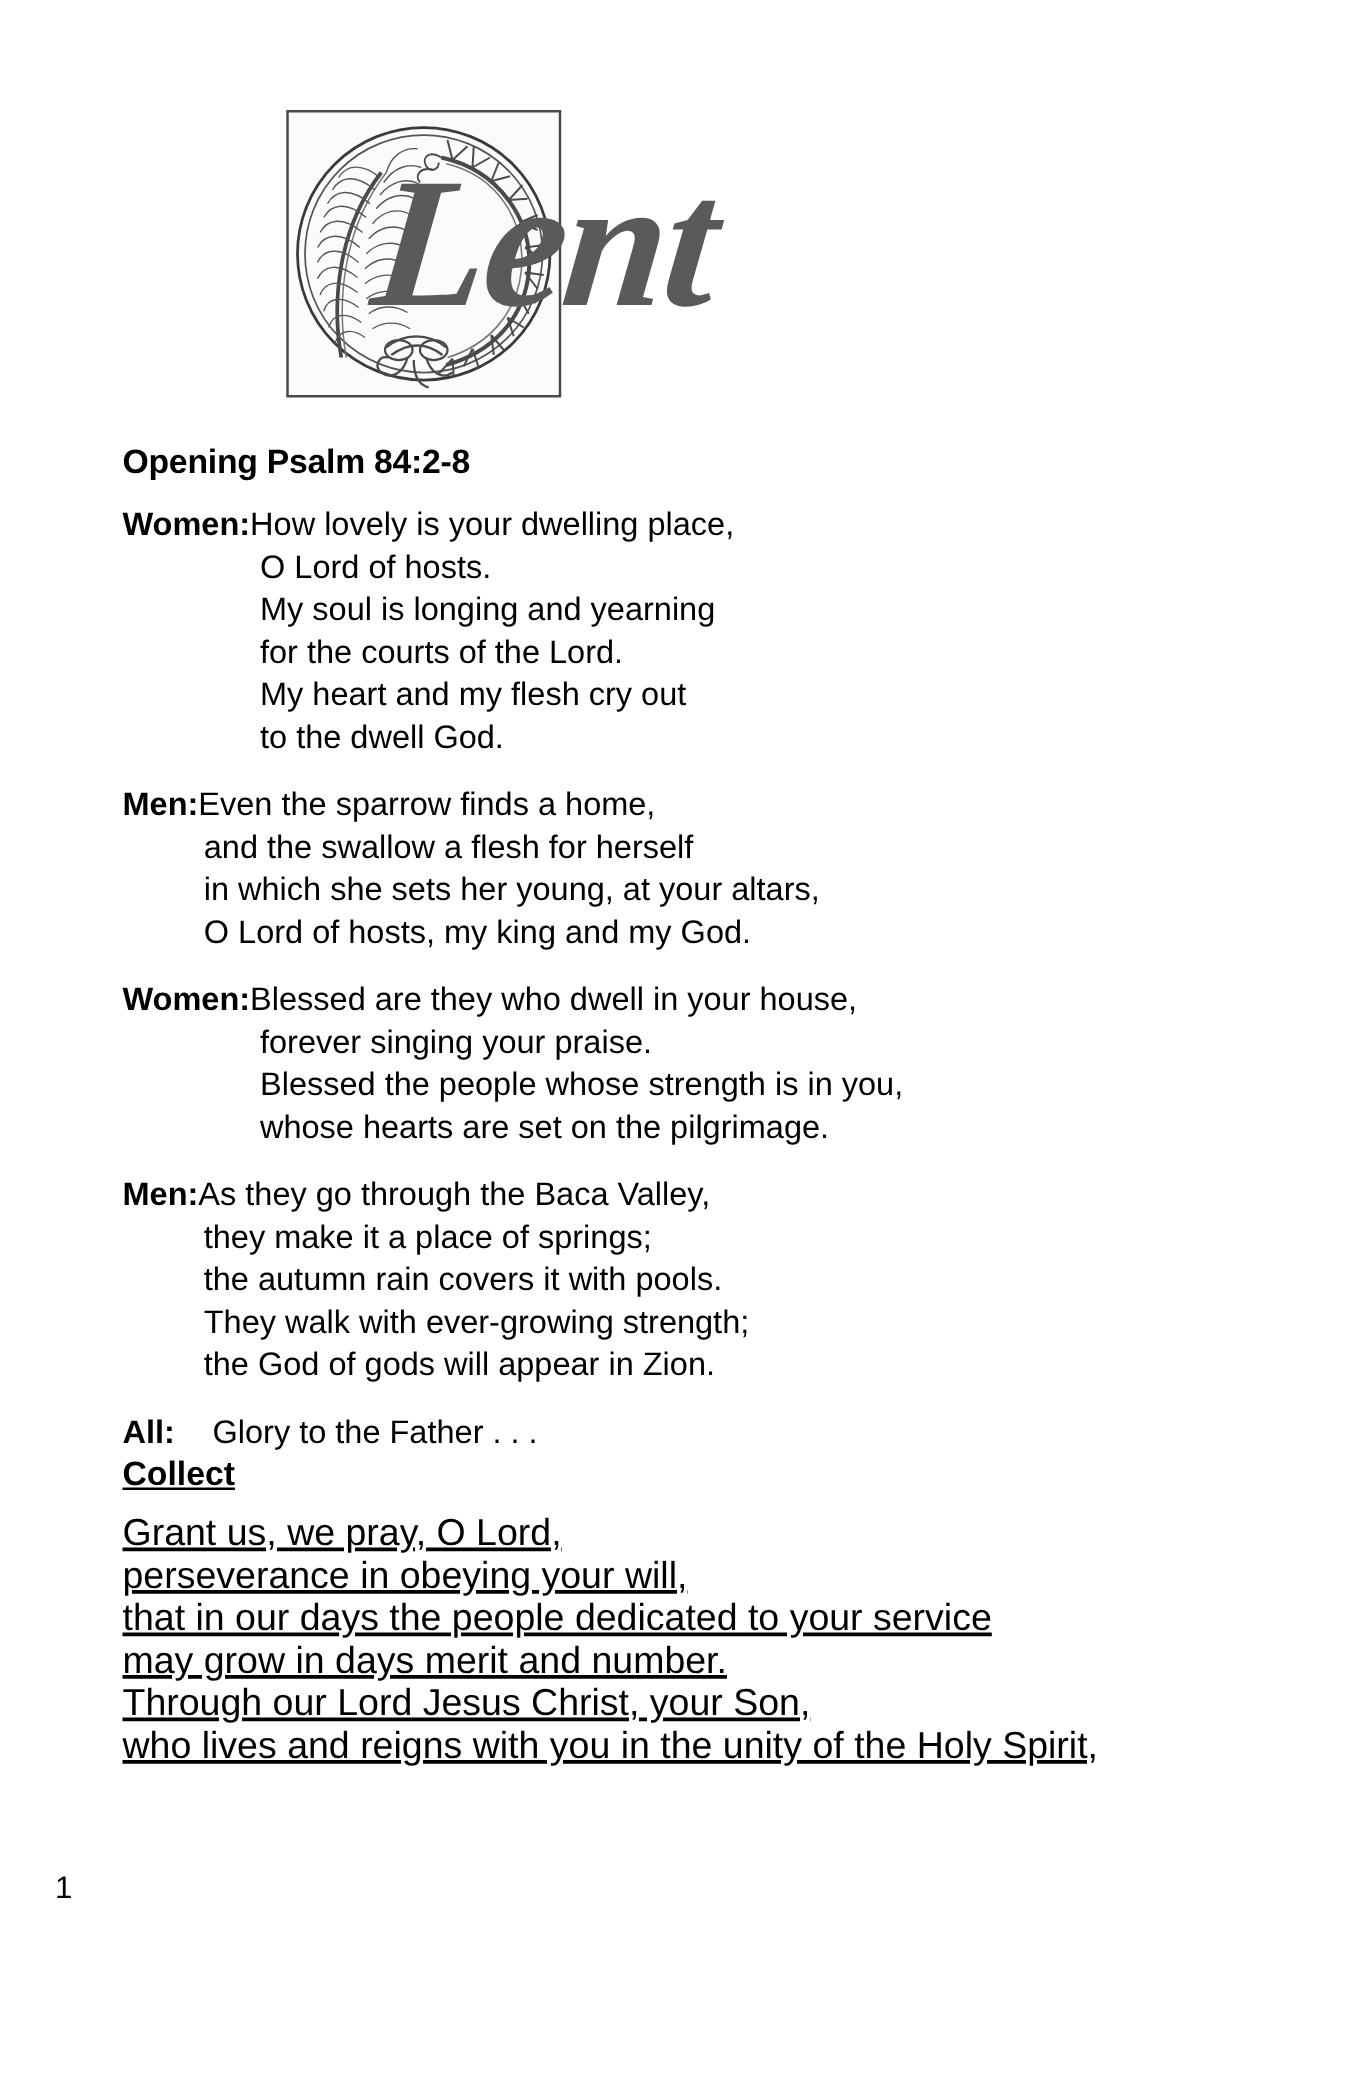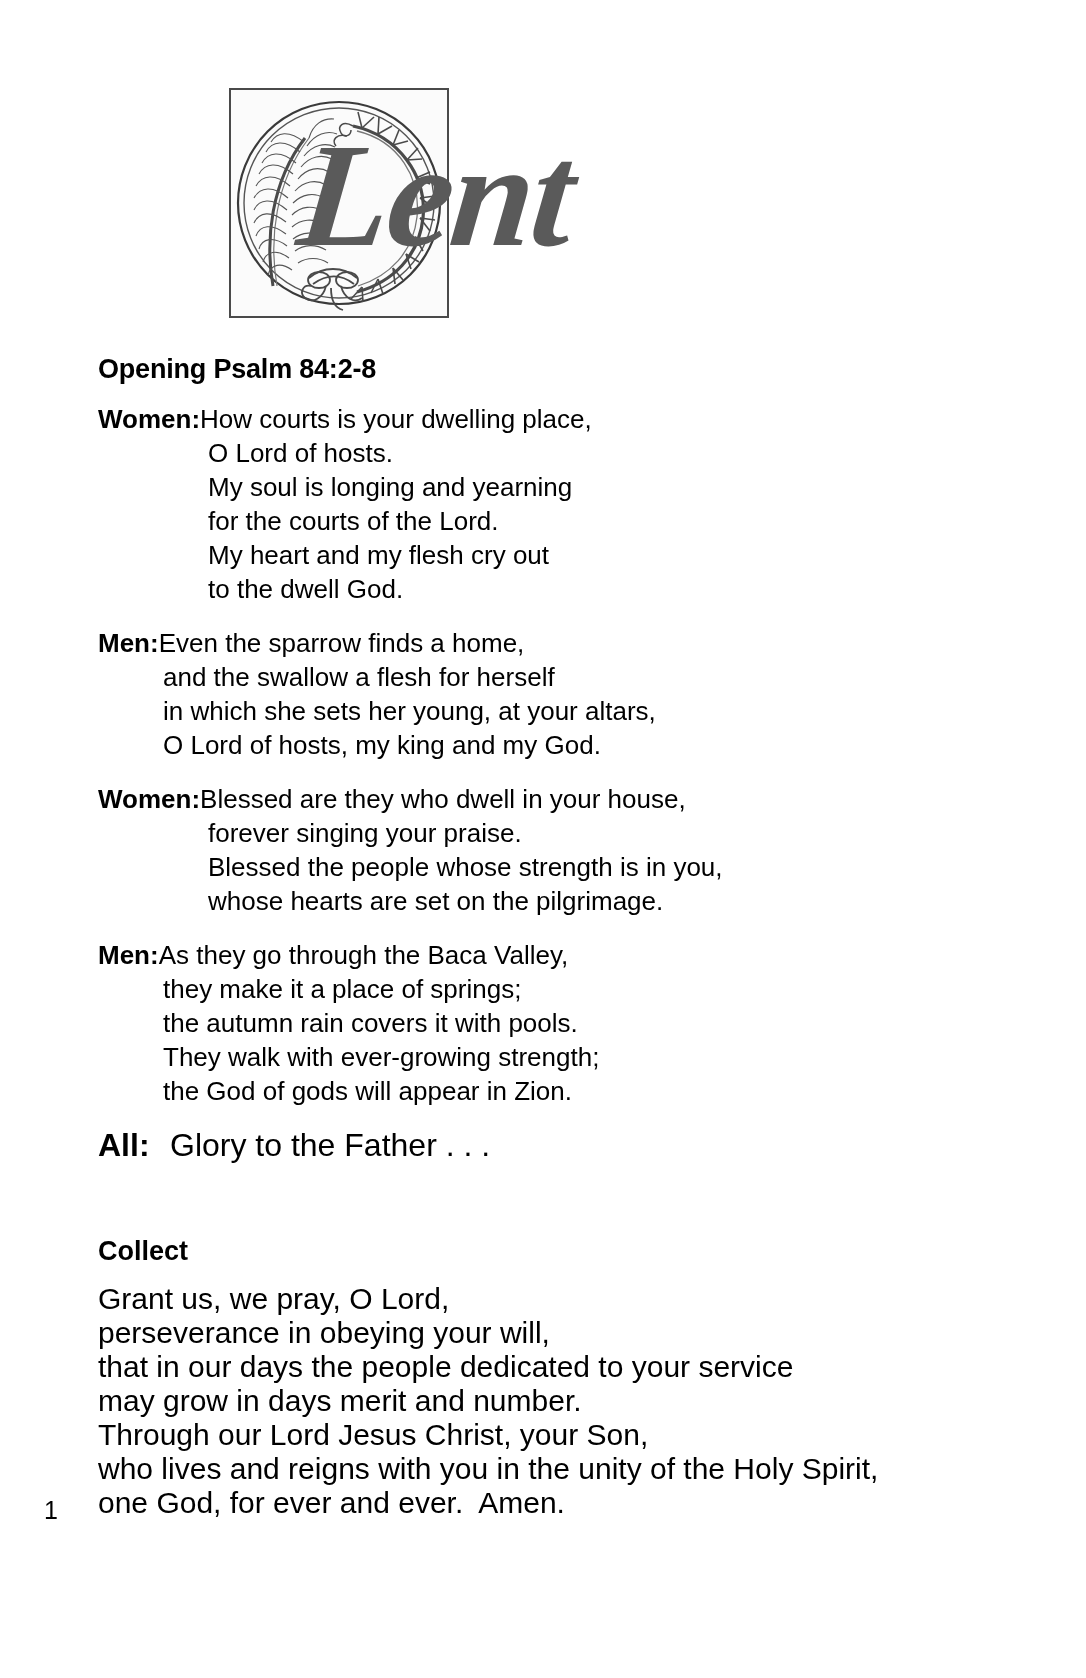--- a/index.html
+++ b/index.html
@@ -85,33 +85,33 @@
     white-space: pre;
   }
   .stanza .speaker {
     font-weight: bold;
   }
   
   .stanza.women .line.cont { padding-left: 110px; }
   .stanza.men   .line.cont { padding-left: 65px; }
 
   .all-line {
-    font-size: 32px;
+    font-size: 26px;
     line-height: 34px;
     margin: 0;
     white-space: pre;
   }
   .all-line .speaker {
     font-weight: bold;
     display: inline-block;
     min-width: 72px;
   }
 
   .collect-block {
-    margin-top: 72px;
+    text-decoration: underline;
   }
   .collect-heading {
     font-size: 27px;
     font-weight: bold;
     line-height: 34px;
     margin: 0 0 14px 0;
   }
   .collect-body .line {
     font-size: 30px;
     line-height: 34px;
@@ -215,21 +215,21 @@
     </div>
 
     <div class="lent-word">Lent</div>
   </div>
 
   <div class="content">
 
     <h2 class="section-heading">Opening Psalm 84:2-8</h2>
 
     <div class="stanza women">
-      <div class="line"><span class="speaker">Women:</span><span>How courts is your dwelling place,</span></div>
+      <div class="line"><span class="speaker">Women:</span><span>How lovely is your dwelling place,</span></div>
       <div class="line cont">O Lord of hosts.</div>
       <div class="line cont">My soul is longing and yearning</div>
       <div class="line cont">for the courts of the Lord.</div>
       <div class="line cont">My heart and my flesh cry out</div>
       <div class="line cont">to the dwell God.</div>
     </div>
 
     <div class="stanza men">
       <div class="line"><span class="speaker">Men:</span><span>Even the sparrow finds a home,</span></div>
       <div class="line cont">and the swallow a flesh for herself</div>
@@ -256,20 +256,19 @@
 
     <div class="collect-block">
       <h2 class="collect-heading">Collect</h2>
       <div class="collect-body">
         <div class="line">Grant us, we pray, O Lord,</div>
         <div class="line">perseverance in obeying your will,</div>
         <div class="line">that in our days the people dedicated to your service</div>
         <div class="line">may grow in days merit and number.</div>
         <div class="line">Through our Lord Jesus Christ, your Son,</div>
         <div class="line">who lives and reigns with you in the unity of the Holy Spirit,</div>
-        <div class="line">one God, for ever and ever.  Amen.</div>
       </div>
     </div>
   </div>
 
   <div class="page-number">1</div>
 
 </div>
 
 </body></html>

